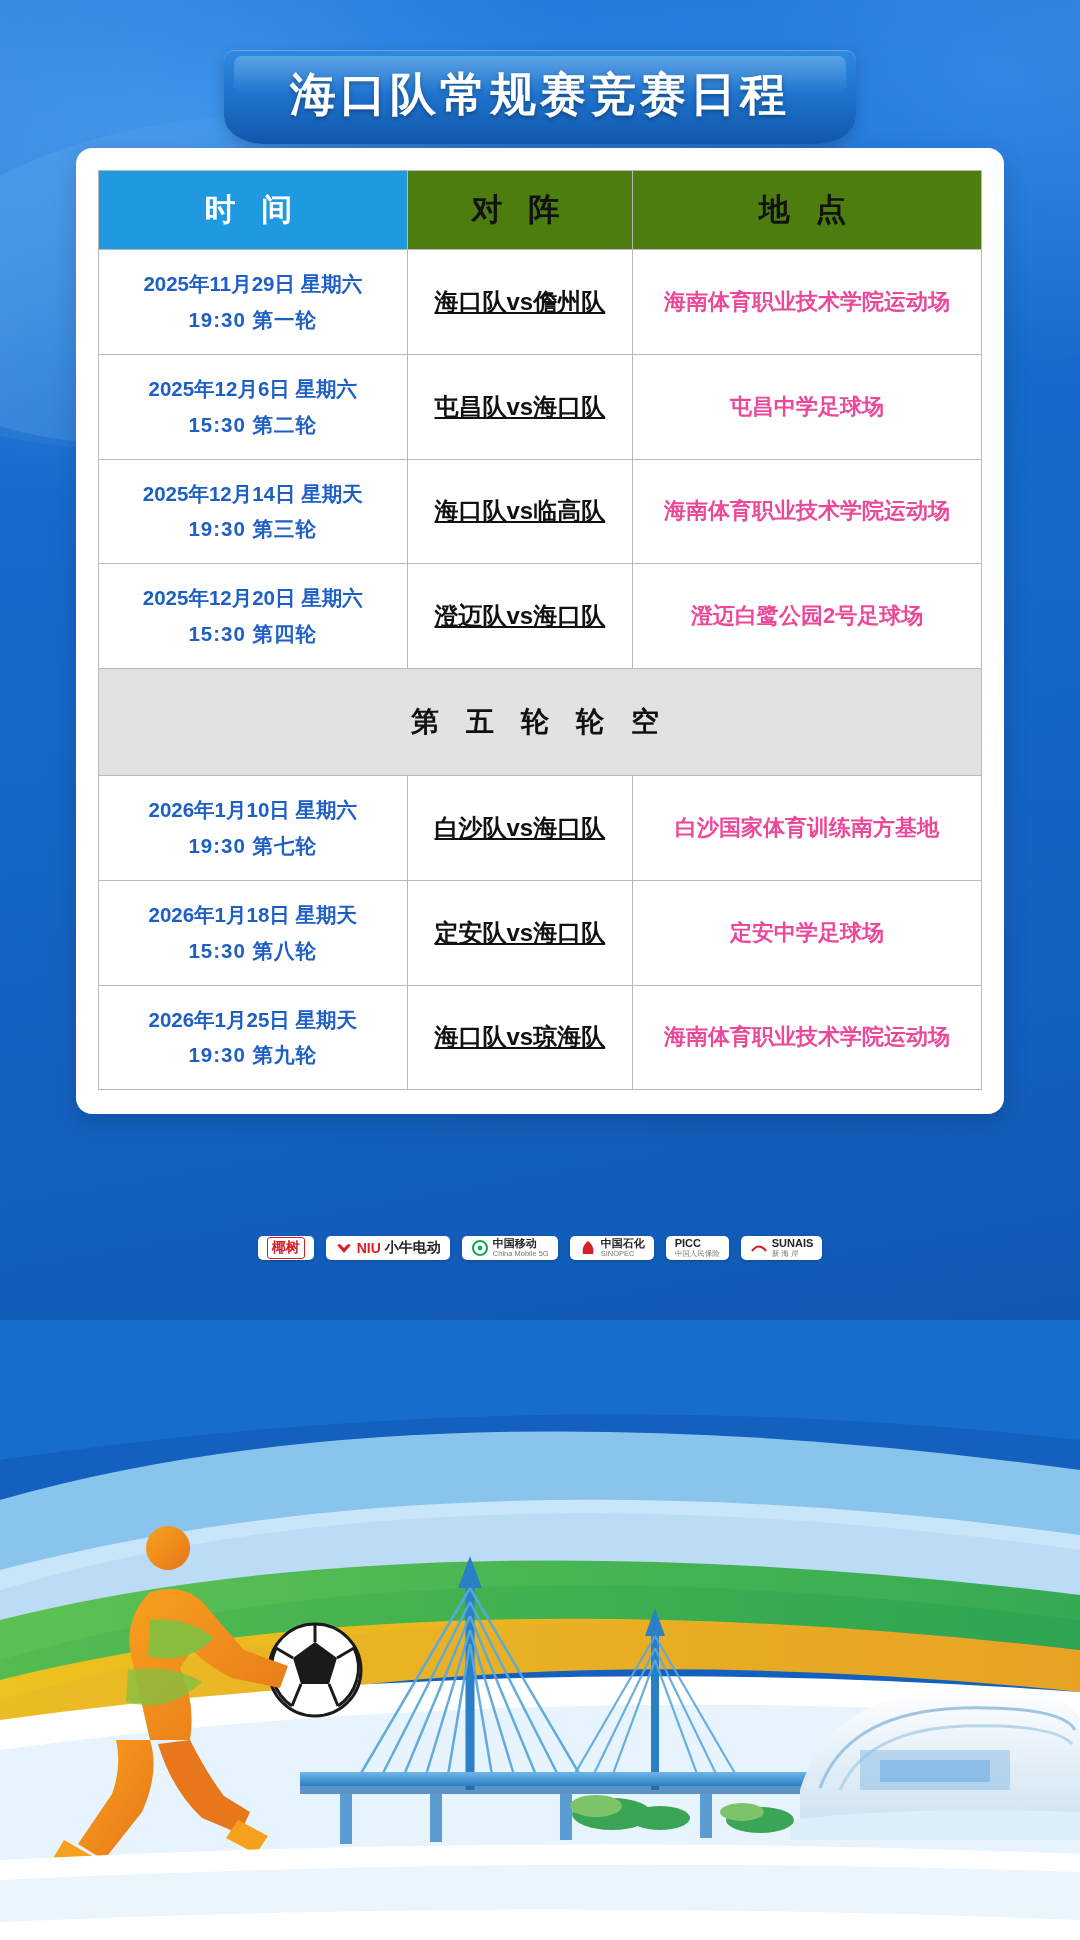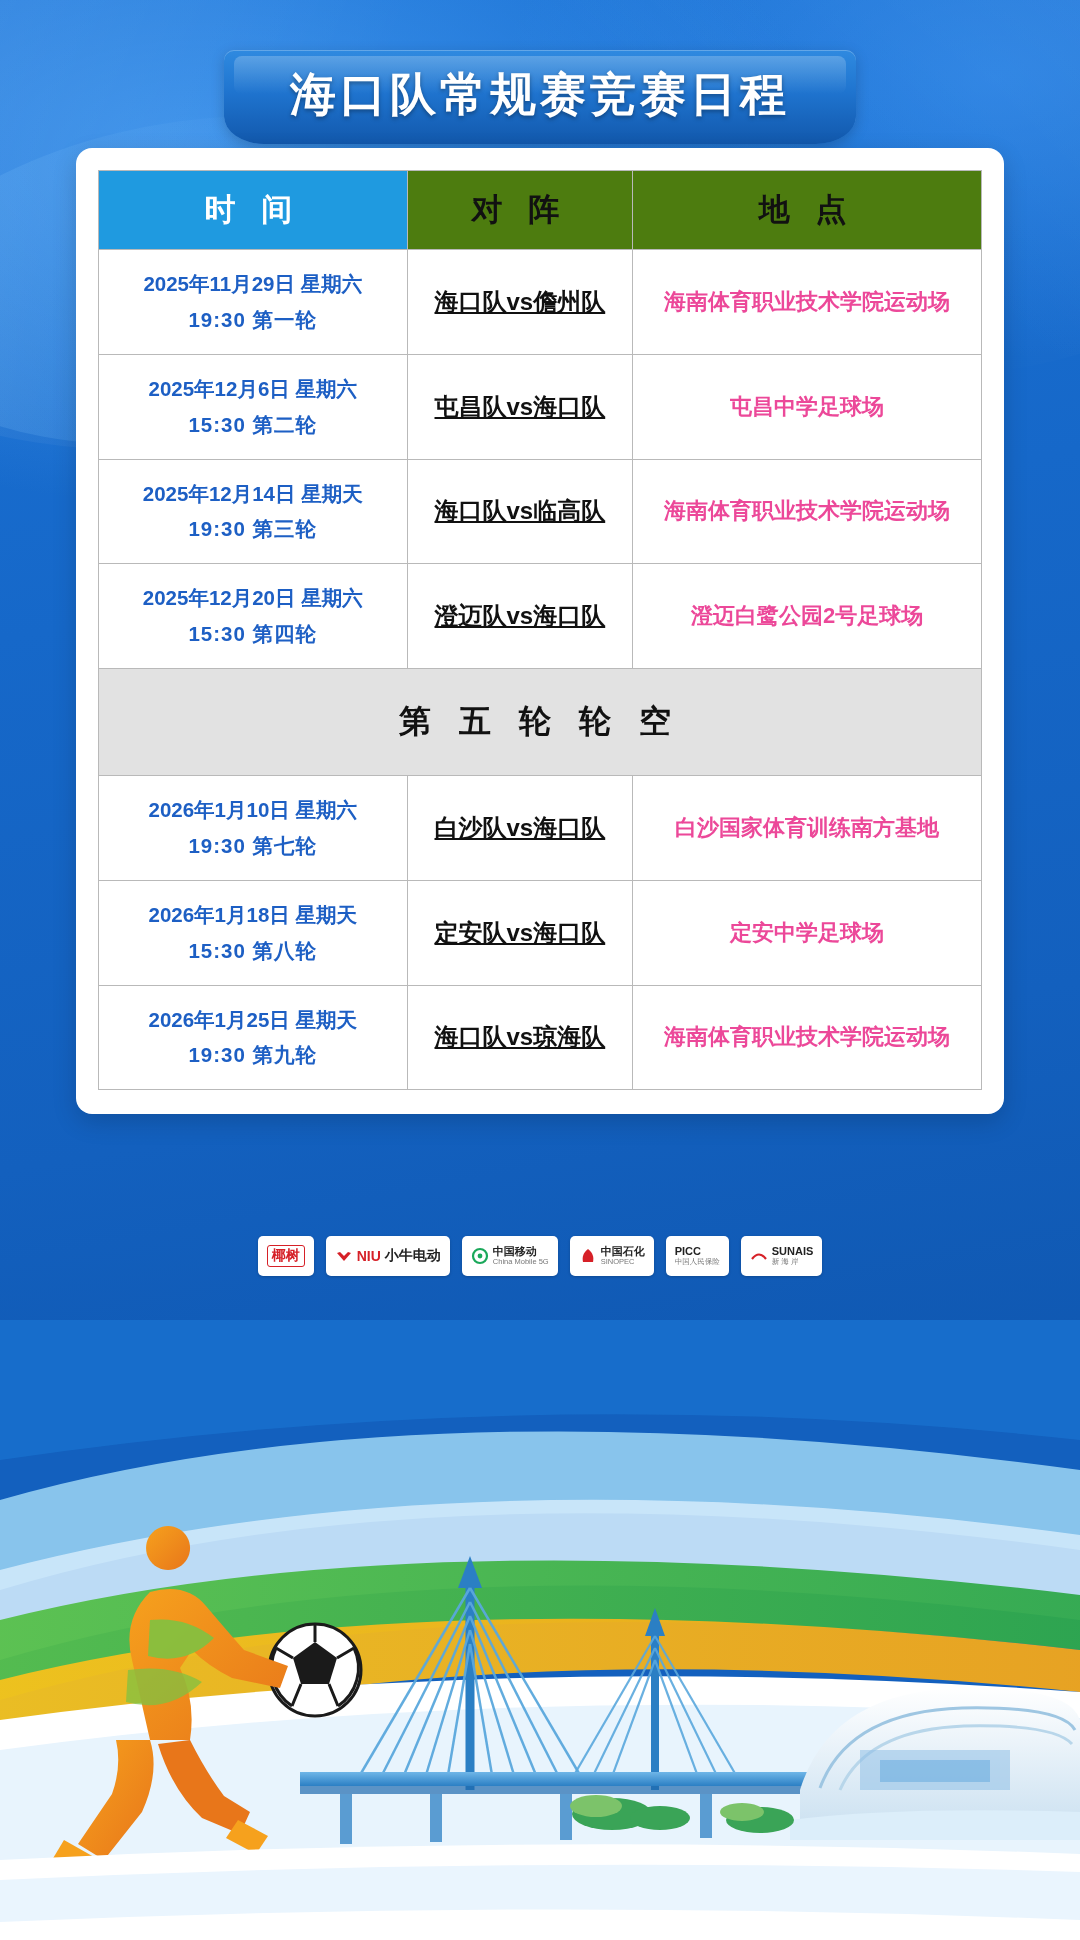--- a/index.html
+++ b/index.html
@@ -146,40 +146,40 @@
   td.venue {
     color: #ec4899;
     font-size: 22px;
     font-weight: bold;
     padding: 12px 6px;
   }
   tr.bye td {
     background: #e2e2e2;
     color: #111111;
     height: 104px;
-    font-size: 32px;
+    font-size: 28px;
     font-weight: bold;
     letter-spacing: 10px;
     font-family: "Liberation Serif", serif;
   }
 
   
   .sponsors {
     position: absolute;
     top: 1236px;
     left: 0; right: 0;
     display: flex;
     justify-content: center;
     align-items: center;
     gap: 12px;
   }
   .sponsor {
     background: #ffffff;
     border-radius: 5px;
-    height: 40px;
+    height: 24px;
     display: flex;
     align-items: center;
     justify-content: center;
     padding: 0 9px;
     box-shadow: 0 1px 3px rgba(0,0,0,0.2);
     gap: 4px;
     white-space: nowrap;
   }
   .sp-name { font-size: 14px; font-weight: bold; color: #222; }
   .sp-sub { font-size: 14px; color: #888; font-weight: bold; }

